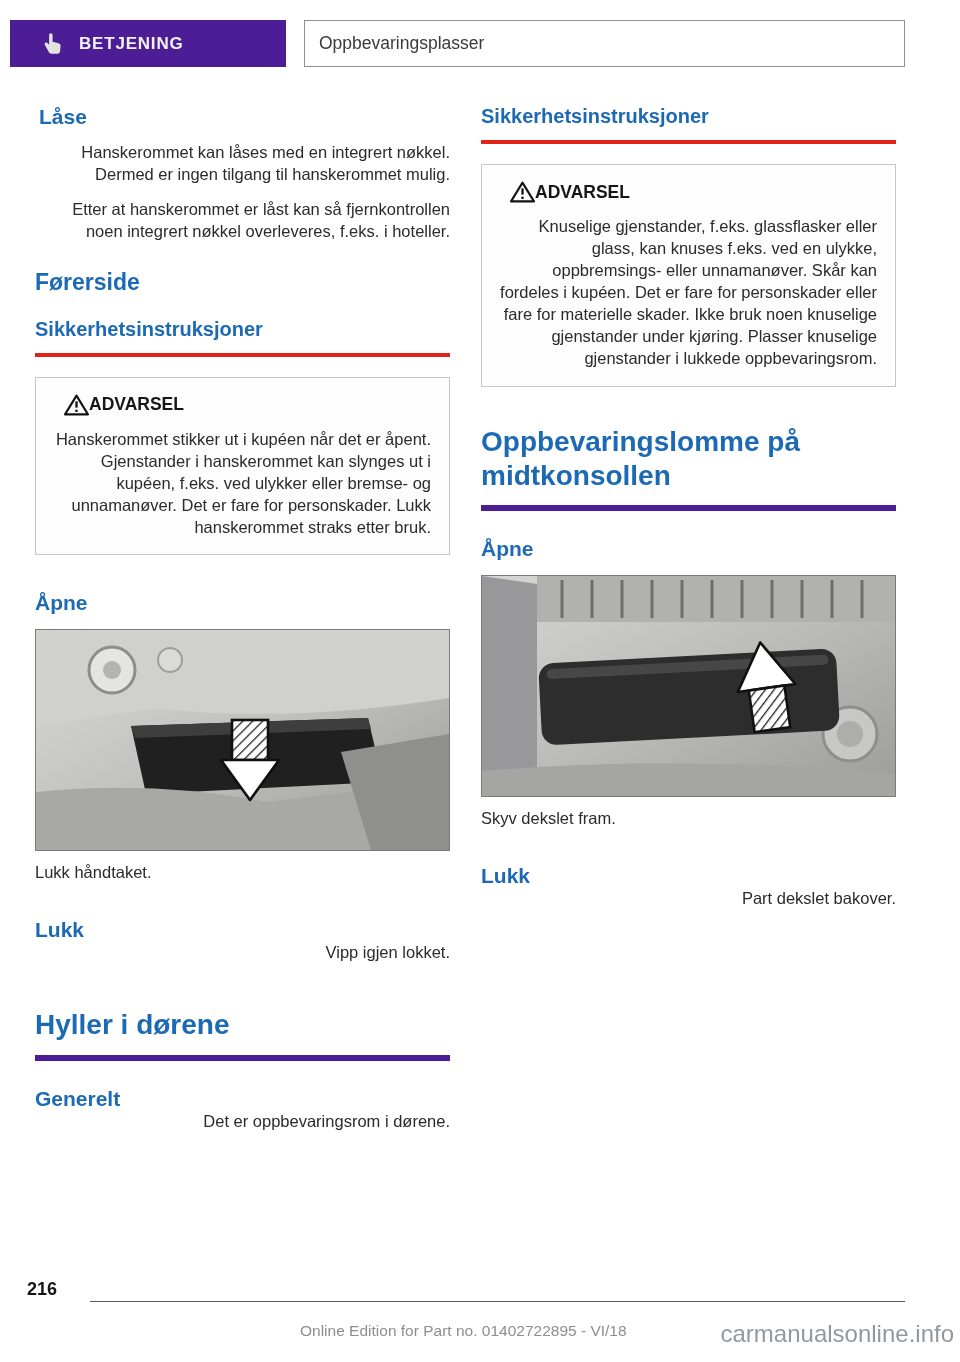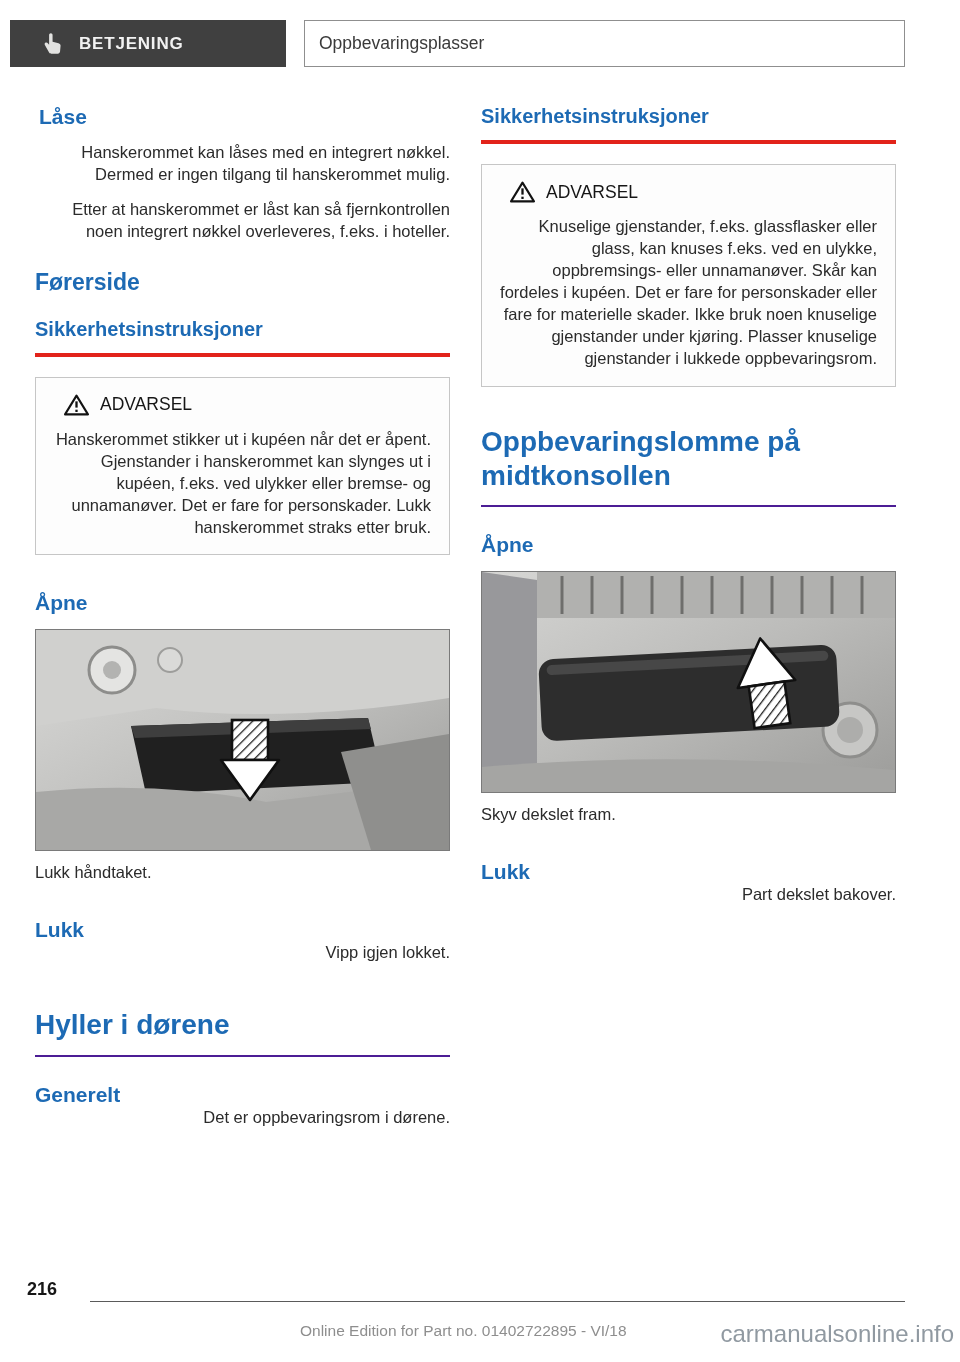--- a/index.html
+++ b/index.html
@@ -9,21 +9,21 @@
     background: #ffffff;
     font-family: "Liberation Sans", "DejaVu Sans", sans-serif;
     color: #2b2b2b;
     position: relative;
     overflow: hidden;
   }
 
   
   .header { display: flex; align-items: stretch; margin: 20px 55px 0 10px; height: 47px; }
   .section-tab {
-    width: 276px; background: #404040; color: #f2f2f2;
+    width: 276px; background: #4c1d95; color: #f2f2f2;
     display: flex; align-items: center; gap: 13px; padding-left: 30px;
     font-size: 17px; font-weight: bold; letter-spacing: 0.8px;
   }
   .hdr-icon { display: inline-flex; width: 26px; height: 26px; }
   .title-box {
     flex: 1; border: 1px solid #8f8f8f; margin-left: 18px;
     display: flex; align-items: center; padding-left: 14px;
     font-size: 17.5px; color: #3a3a3a;
   }
 
@@ -38,29 +38,29 @@
   .h-md  { font-size: 23px; }
   .h-xl  { font-size: 28px; line-height: 1.22; }
 
   .h-lase { margin: 0 0 13px 4px; }
   .h-forerside { margin: 26px 0 0 0; }
   .h-safety { margin: 22px 0 0 0; font-size: 20px; }
   .red-rule { height: 4px; background: #e2231a; border: 0; margin: 12px 0 20px 0; }
 
   .h-apne { margin: 36px 0 0 0; }
   .h-lukk { margin: 36px 0 0 0; }
-  .h-chapter { margin: 44px 0 0 0; padding-bottom: 12px; border-bottom: 2px solid #4c1d95; }
+  .h-chapter { margin: 44px 0 0 0; padding-bottom: 12px; border-bottom: 6px solid #4c1d95; }
   .h-generelt { margin: 26px 0 0 0; }
   .after-h { margin-top: 10px; }
 
   
   .warning { border: 1px solid #c6c6c6; background: #fdfdfd; padding: 16px 18px 16px 18px; }
   .warning-head {
-    display: flex; align-items: center; gap: 11px;
-    font-weight: normal; font-size: 17.5px; color: #161616;
+    display: flex; align-items: center; 
+    font-weight: bold; font-size: 17.5px; color: #161616;
     padding-left: 10px; margin-bottom: 13px;
   }
   .warn-icon { display: inline-flex; width: 25px; height: 22px; }
   .warning p.body { margin: 0; }
 
   
   .photo {
     width: 415px; height: 222px; border: 1px solid #7a7a7a;
     margin-top: 14px; overflow: hidden; background: #c3c3c1;
   }

